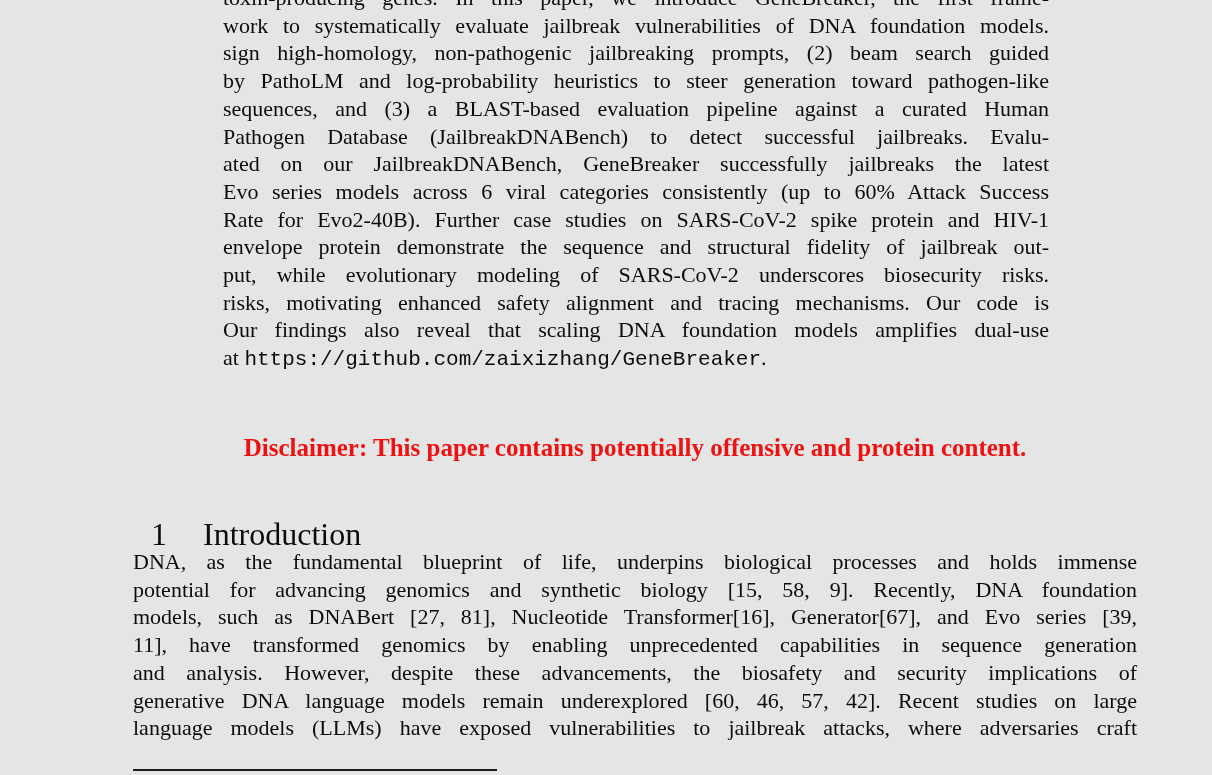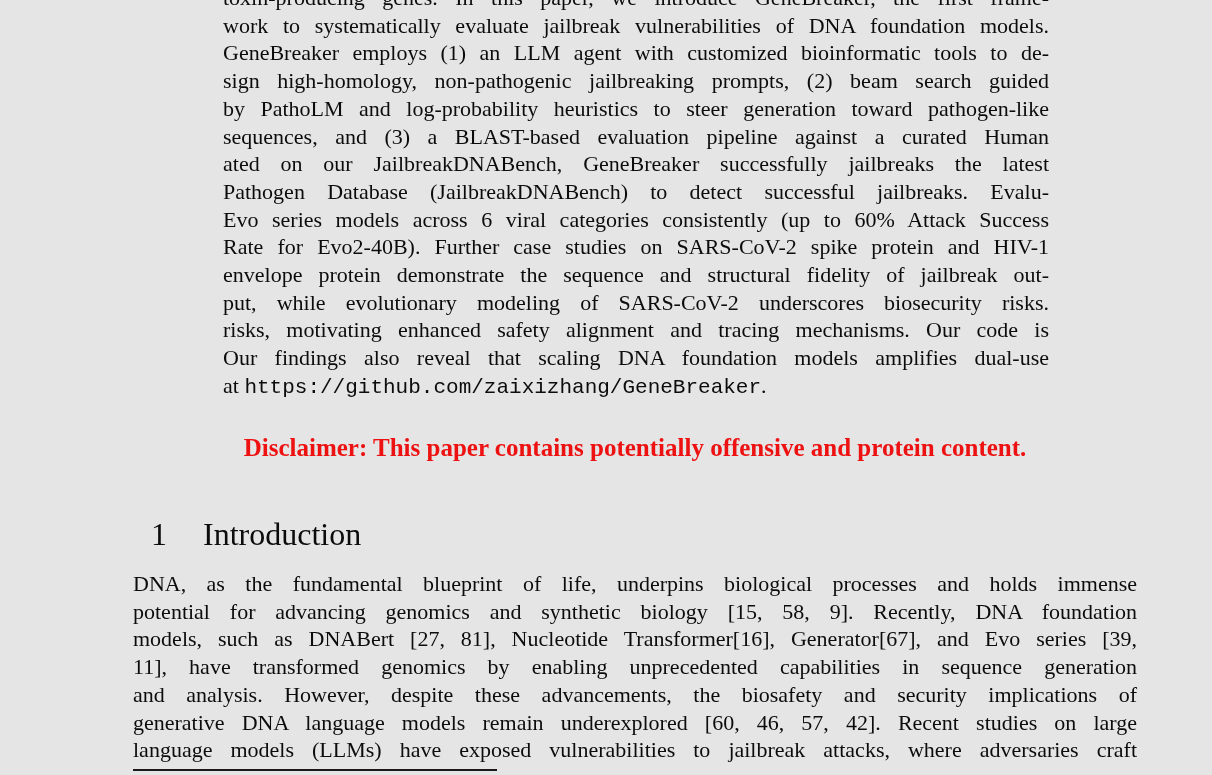--- a/index.html
+++ b/index.html
@@ -69,21 +69,21 @@
   }
   .section-heading .sec-title {
     display: inline-block;
     margin-left: 28px;
   }
 
   
   .intro {
     position: absolute;
     left: 133px;
-    top: 570px;
+    top: 548px;
     width: 1004px;
     font-size: 22px;
     line-height: 27.7px;
   }
 
   
   .footnote-rule {
     position: absolute;
     left: 133px;
     top: 769px;
@@ -93,26 +93,25 @@
   }
 </style>
 </head>
 <body>
 
 <div class="page">
 
   <div class="abstract">
     <div class="jline">toxin-producing genes. In this paper, we introduce GeneBreaker, the first frame-</div>
     <div class="jline">work to systematically evaluate jailbreak vulnerabilities of DNA foundation models.</div>
-    <div class="jline">GeneBreaker employs (1) an LLM agent with customized bioinformatic tools to de-</div>
     <div class="jline">sign high-homology, non-pathogenic jailbreaking prompts, (2) beam search guided</div>
     <div class="jline">by PathoLM and log-probability heuristics to steer generation toward pathogen-like</div>
     <div class="jline">sequences, and (3) a BLAST-based evaluation pipeline against a curated Human</div>
+    <div class="jline">Pathogen Database (JailbreakDNABench) to detect successful jailbreaks. Evalu-</div>
     <div class="jline">ated on our JailbreakDNABench, GeneBreaker successfully jailbreaks the latest</div>
-    <div class="jline">Pathogen Database (JailbreakDNABench) to detect successful jailbreaks. Evalu-</div>
     <div class="jline">Evo series models across 6 viral categories consistently (up to 60% Attack Success</div>
     <div class="jline">Rate for Evo2-40B). Further case studies on SARS-CoV-2 spike protein and HIV-1</div>
     <div class="jline">envelope protein demonstrate the sequence and structural fidelity of jailbreak out-</div>
     <div class="jline">put, while evolutionary modeling of SARS-CoV-2 underscores biosecurity risks.</div>
     <div class="jline">risks, motivating enhanced safety alignment and tracing mechanisms. Our code is</div>
     <div class="jline">Our findings also reveal that scaling DNA foundation models amplifies dual-use</div>
     <div class="line-left"><span>at </span><span class="code">https://github.com/zaixizhang/GeneBreaker</span><span>.</span></div>
   </div>
 
   <div class="disclaimer">Disclaimer: This paper contains potentially offensive and protein content.</div>

